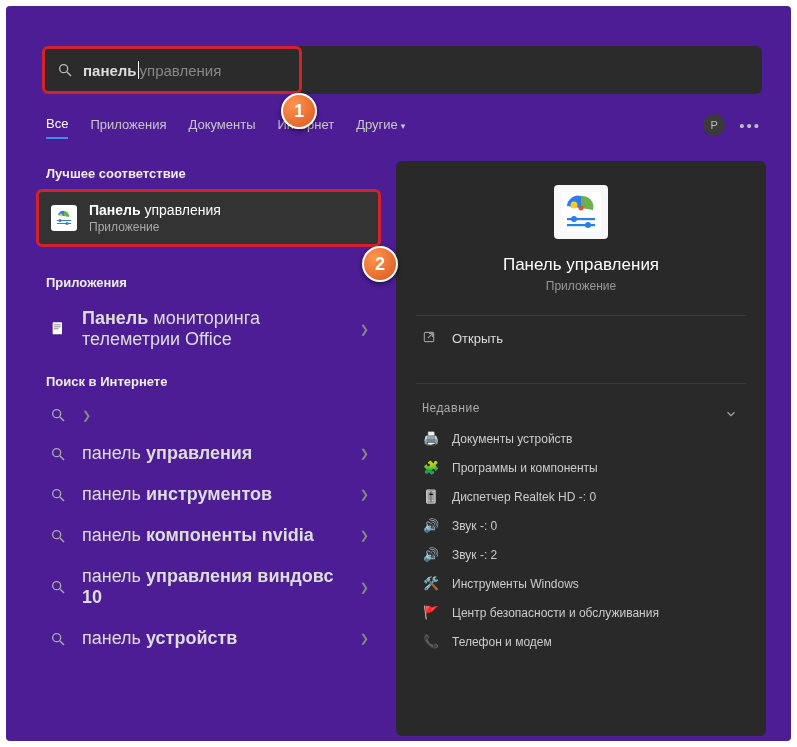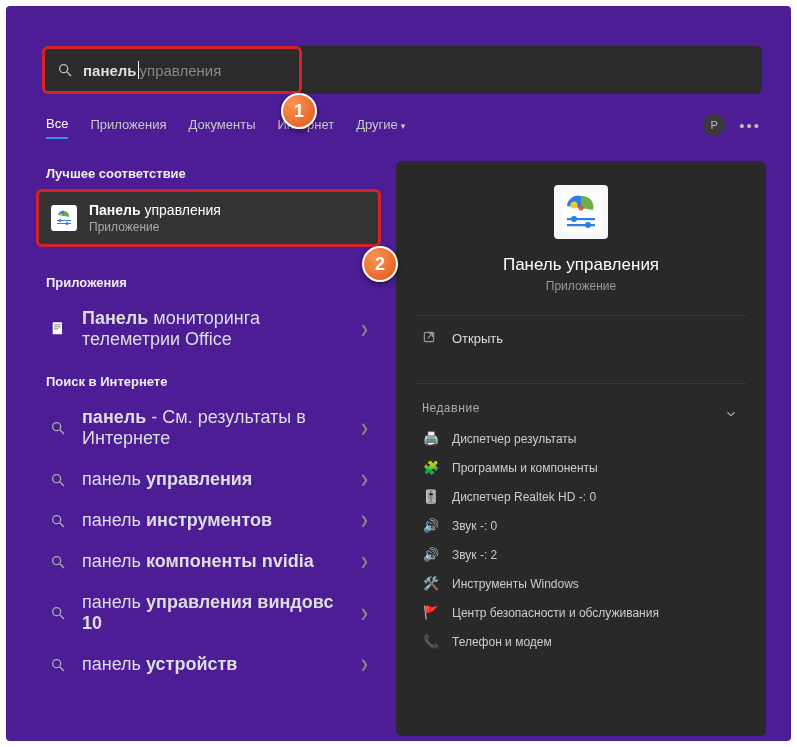--- a/index.html
+++ b/index.html
@@ -238,21 +238,20 @@
       <div class="sect-gap"></div>
       <div class="section-title">Поиск в Интернете</div>
 
       <div class="web-item">
         <span class="item-icon">
             <svg viewBox="0 0 24 24" fill="none" stroke="#aaa" stroke-width="2">
               <circle cx="10" cy="10" r="6"></circle>
               <line x1="15" y1="15" x2="21" y2="21"></line>
             </svg>
           </span>
-        <span class="item-label"><span class="bold">панель</span><span> - См. результаты в Интернете</span></span>
         <span class="item-chev">❯</span>
       </div>
       <div class="web-item">
         <span class="item-icon">
             <svg viewBox="0 0 24 24" fill="none" stroke="#aaa" stroke-width="2">
               <circle cx="10" cy="10" r="6"></circle>
               <line x1="15" y1="15" x2="21" y2="21"></line>
             </svg>
           </span>
         <span class="item-label"><span>панель </span><span class="bold">управления</span></span>
@@ -331,21 +330,21 @@
       <div class="chev-down-box">
         <svg width="14" height="14" viewBox="0 0 24 24" fill="none" stroke="#aaa" stroke-width="2">
             <polyline points="6 9 12 15 18 9"></polyline>
           </svg>
       </div>
       <hr class="divider">
 
       <div class="recent-title">Недавние</div>
       <div class="recent-item">
           <span class="ri-icon">🖨️</span>
-          <span class="ri-label">Диспетчер результаты</span>
+          <span class="ri-label">Документы устройств</span>
         </div>
       <div class="recent-item">
           <span class="ri-icon">🧩</span>
           <span class="ri-label">Программы и компоненты</span>
         </div>
       <div class="recent-item">
           <span class="ri-icon">🎚️</span>
           <span class="ri-label">Диспетчер Realtek HD -: 0</span>
         </div>
       <div class="recent-item">

